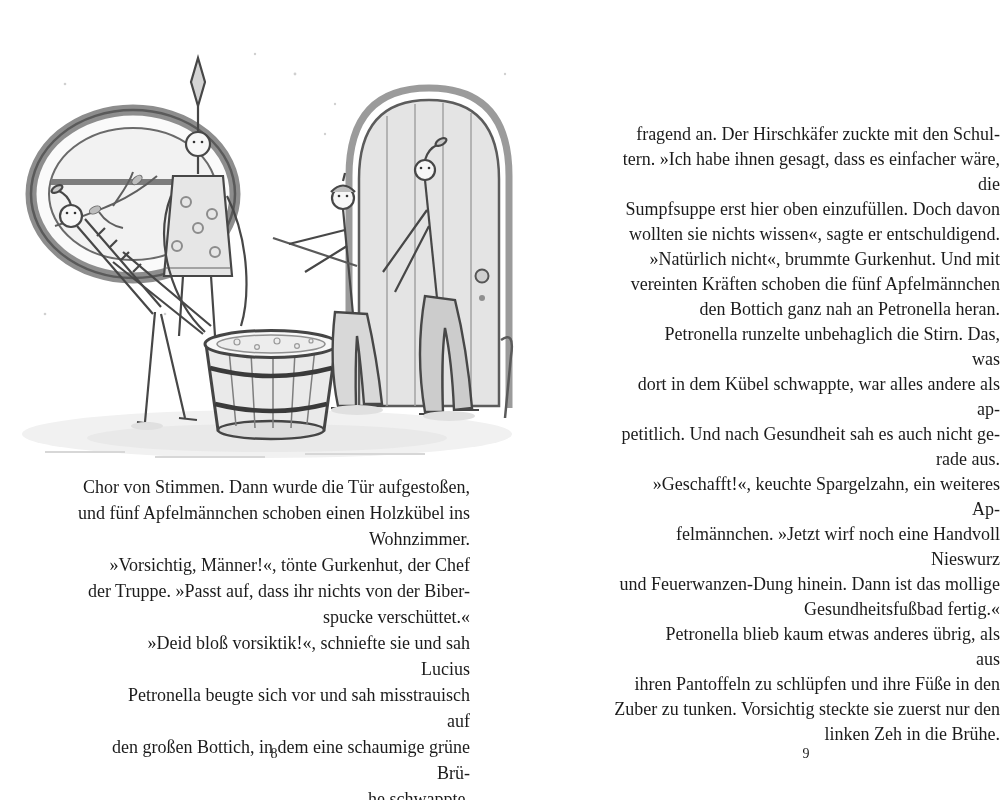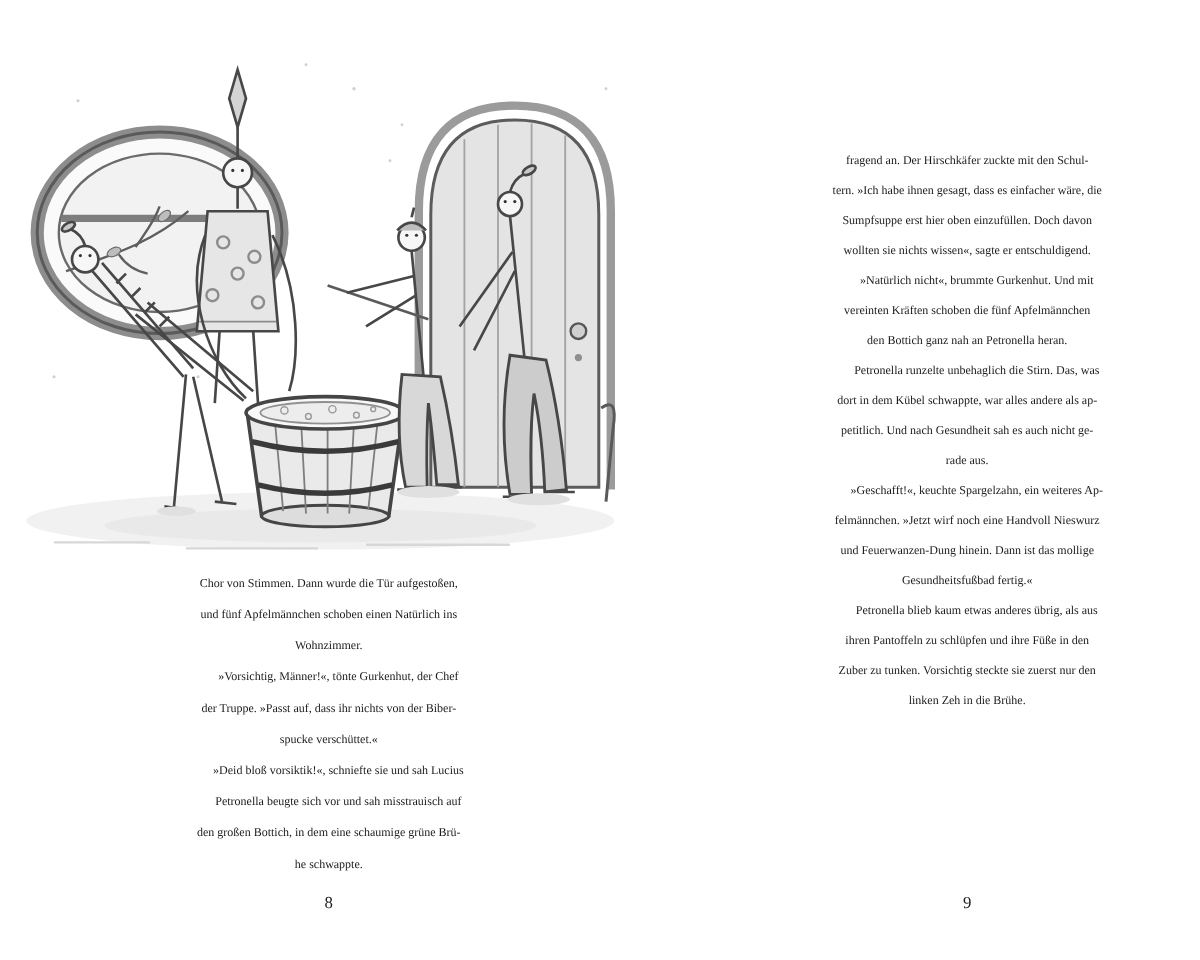--- a/index.html
+++ b/index.html
@@ -2,21 +2,21 @@
 <html><head>
 <meta charset="utf-8">
 <style>
   html,body{margin:0;padding:0;}
   body{
     width:1000px;height:800px;position:relative;background:#ffffff;
     font-family:"Liberation Serif", serif;color:#1b1b1b;overflow:hidden;
   }
   .spread{position:absolute;inset:0;}
   .illustration{position:absolute;left:5px;top:14px;width:516px;height:450px;}
-  .text-block{position:absolute;font-size:10px;text-align:center;}
+  .text-block{position:absolute;font-size:18px;text-align:right;}
   .text-left{left:78px;top:474px;width:392px;line-height:26px;}
   .text-right{left:612px;top:122px;width:388px;line-height:25px;}
   .para{margin:0;white-space:pre-line;}
   .para.indent{text-indent:1.6em;font-family:Liberation Serif, serif;}
   .page-num{position:absolute;font-size:14px;text-align:center;}
   .page-num-left{left:78px;top:746px;width:392px;}
   .page-num-right{left:612px;top:746px;width:388px;}
 </style>
 </head>
 <body>
@@ -151,21 +151,21 @@
       <g fill="#e0e0e0">
         <ellipse cx="142" cy="412" rx="16" ry="4"></ellipse>
         <ellipse cx="352" cy="396" rx="26" ry="5"></ellipse>
         <ellipse cx="444" cy="402" rx="26" ry="5"></ellipse>
       </g>
     </svg>
   </div>
 
   <div class="text-block text-left">
     <p class="para">Chor von Stimmen. Dann wurde die Tür aufgestoßen,
-und fünf Apfelmännchen schoben einen Natürlich ins
+und fünf Apfelmännchen schoben einen Holzkübel ins
 Wohnzimmer.</p>
     <p class="para indent">»Vorsichtig, Männer!«, tönte Gurkenhut, der Chef
 der Truppe. »Passt auf, dass ihr nichts von der Biber-
 spucke verschüttet.«</p>
     <p class="para indent">»Deid bloß vorsiktik!«, schniefte sie und sah Lucius</p>
     <p class="para indent">Petronella beugte sich vor und sah misstrauisch auf
 den großen Bottich, in dem eine schaumige grüne Brü-
 he schwappte.</p>
   </div>
 

